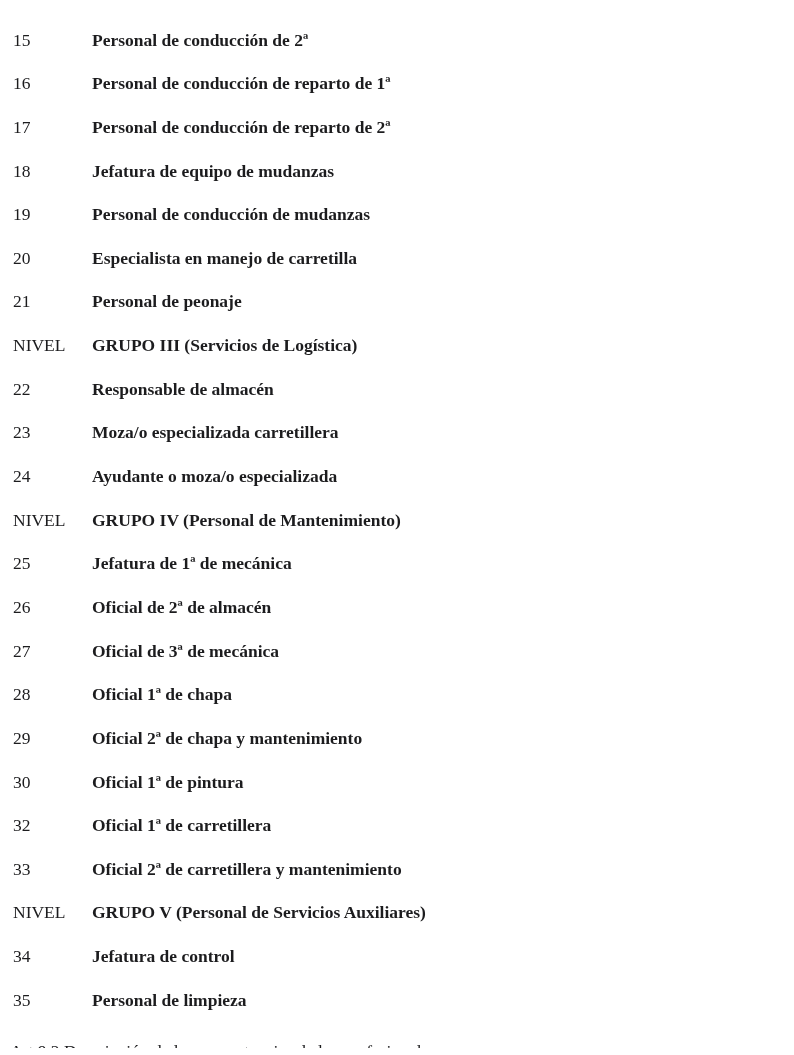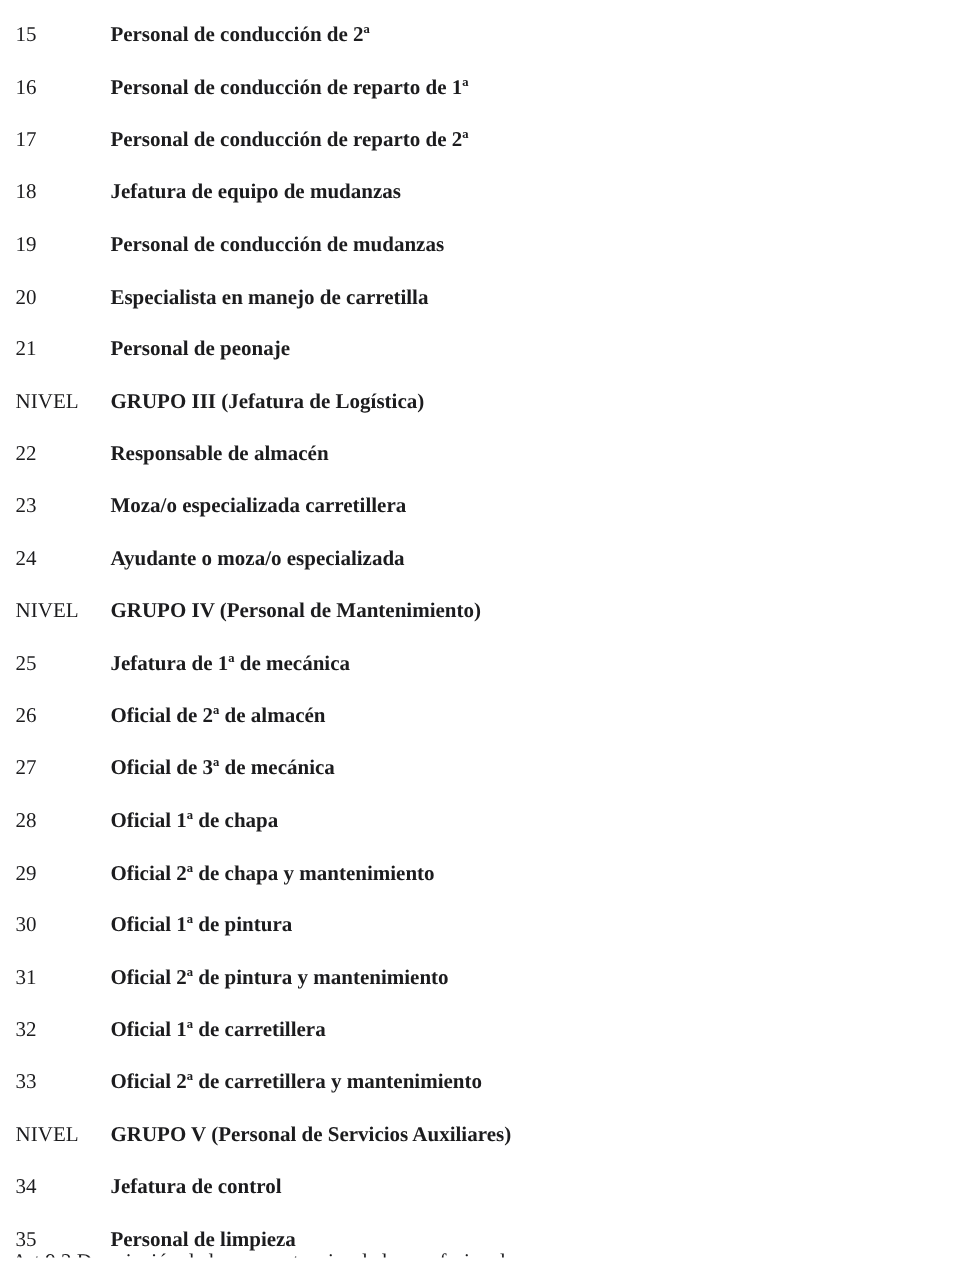--- a/index.html
+++ b/index.html
@@ -19,21 +19,21 @@
   }
   .rows {
     position: absolute;
     top: 7px;
     left: 13px;
     right: 0;
   }
   .row {
     display: flex;
     height: 43.65px;
-    align-items: center;
+    align-items: flex-end;
     line-height: 21px;
   }
   .row .label {
     width: 79px;
     flex-shrink: 0;
   }
   .row .title {
     flex: 1;
     font-weight: bold;
   }
@@ -83,21 +83,21 @@
       <span class="title">Especialista en manejo de carretilla</span>
     </div>
 
     <div class="row">
       <span class="label">21</span>
       <span class="title">Personal de peonaje</span>
     </div>
 
     <div class="row">
       <span class="label">NIVEL</span>
-      <span class="title">GRUPO III (Jefatura de Logística)</span>
+      <span class="title">GRUPO III (Servicios de Logística)</span>
     </div>
 
     <div class="row">
       <span class="label">22</span>
       <span class="title">Responsable de almacén</span>
     </div>
 
     <div class="row">
       <span class="label">23</span>
       <span class="title">Moza/o especializada carretillera</span>
@@ -136,24 +136,20 @@
     <div class="row">
       <span class="label">29</span>
       <span class="title">Oficial 2ª de chapa y mantenimiento</span>
     </div>
 
     <div class="row">
       <span class="label">30</span>
       <span class="title">Oficial 1ª de pintura</span>
     </div>
 
-    <div class="row">
-      <span class="label">31</span>
-      <span class="title">Oficial 2ª de pintura y mantenimiento</span>
-    </div>
 
     <div class="row">
       <span class="label">32</span>
       <span class="title">Oficial 1ª de carretillera</span>
     </div>
 
     <div class="row">
       <span class="label">33</span>
       <span class="title">Oficial 2ª de carretillera y mantenimiento</span>
     </div>

